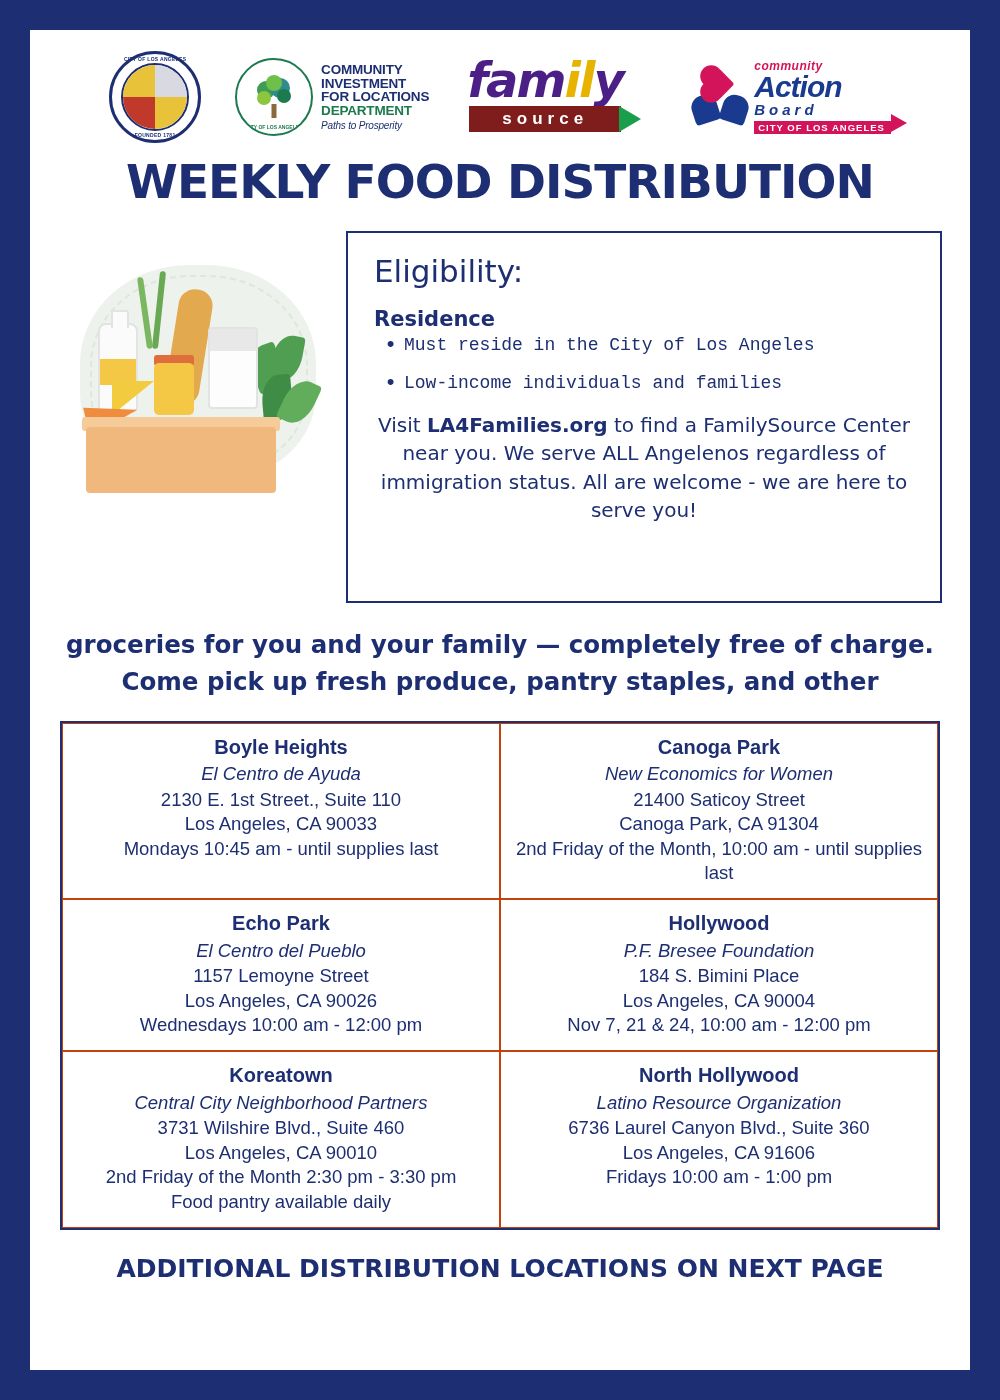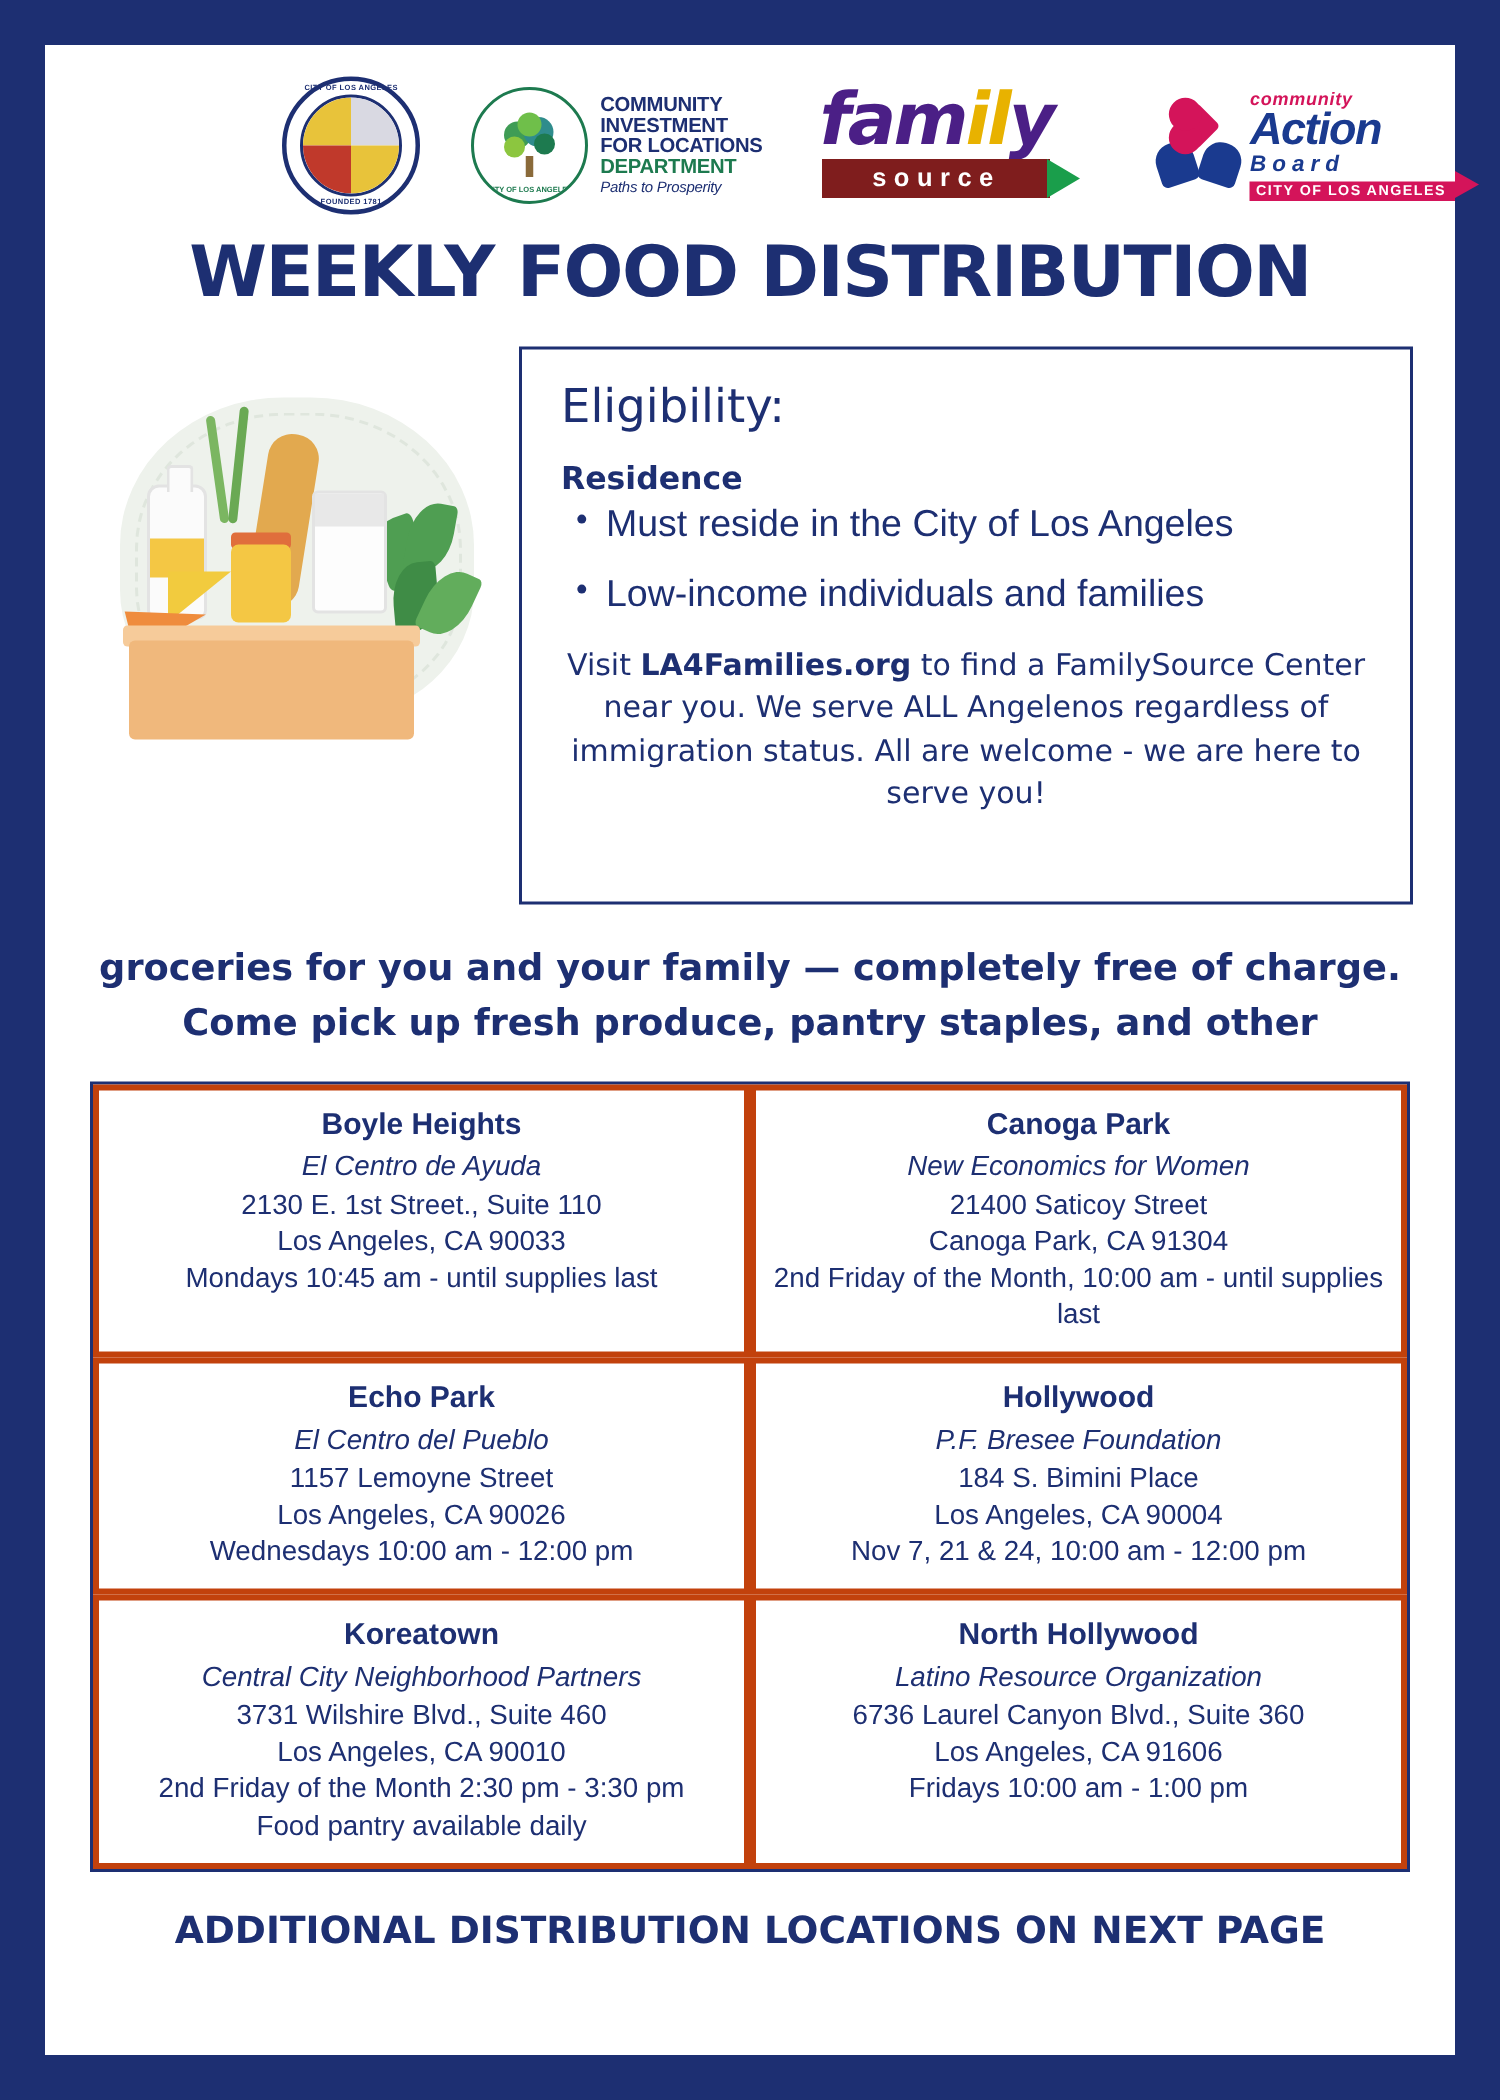--- a/index.html
+++ b/index.html
@@ -20,21 +20,21 @@
     width: 940px;
     height: 1340px;
     background: #ffffff;
     box-sizing: border-box;
   }
 
   
   .logo-row {
     display: flex;
     align-items: center;
-    justify-content: flex-end;
+    justify-content: center;
     gap: 34px;
     height: 120px;
     padding-top: 14px;
     box-sizing: border-box;
   }
   .logo {
     display: flex;
     align-items: center;
     justify-content: center;
   }
@@ -444,24 +444,24 @@
   }
   .elig-h {
     color: #1d2f72;
     font-weight: bold;
     font-size: 21px;
     margin: 0 0 2px 4px;
     font-family: "DejaVu Sans", sans-serif;
   }
   .elig-li {
     color: #1d2f72;
-    font-size: 25px;
+    font-size: 18px;
     margin: 4px 0 18px 34px;
     position: relative;
-    font-family: Liberation Sans, sans-serif;
+    font-family: Liberation Mono, monospace;
   }
   .elig-li:before {
     content: "\2022";
     position: absolute;
     left: -20px;
     top: -2px;
     font-size: 22px;
   }
   .elig-p {
     color: #1d2f72;
@@ -485,21 +485,21 @@
   }
 
   
   .table {
     margin: 20px 30px 0 30px;
     border: 2px solid #1d2f72;
     display: grid;
     grid-template-columns: 1fr 1fr;
   }
   .cell {
-    border: 4px solid #c2410c;
+    border: 1px solid #c2410c;
     padding: 10px 8px 12px 8px;
     text-align: center;
     color: #1d2f72;
     font-size: 18.5px;
     line-height: 1.33;
     box-sizing: border-box;
   }
   .cell .loc {
     font-weight: bold;
     font-size: 20px;

